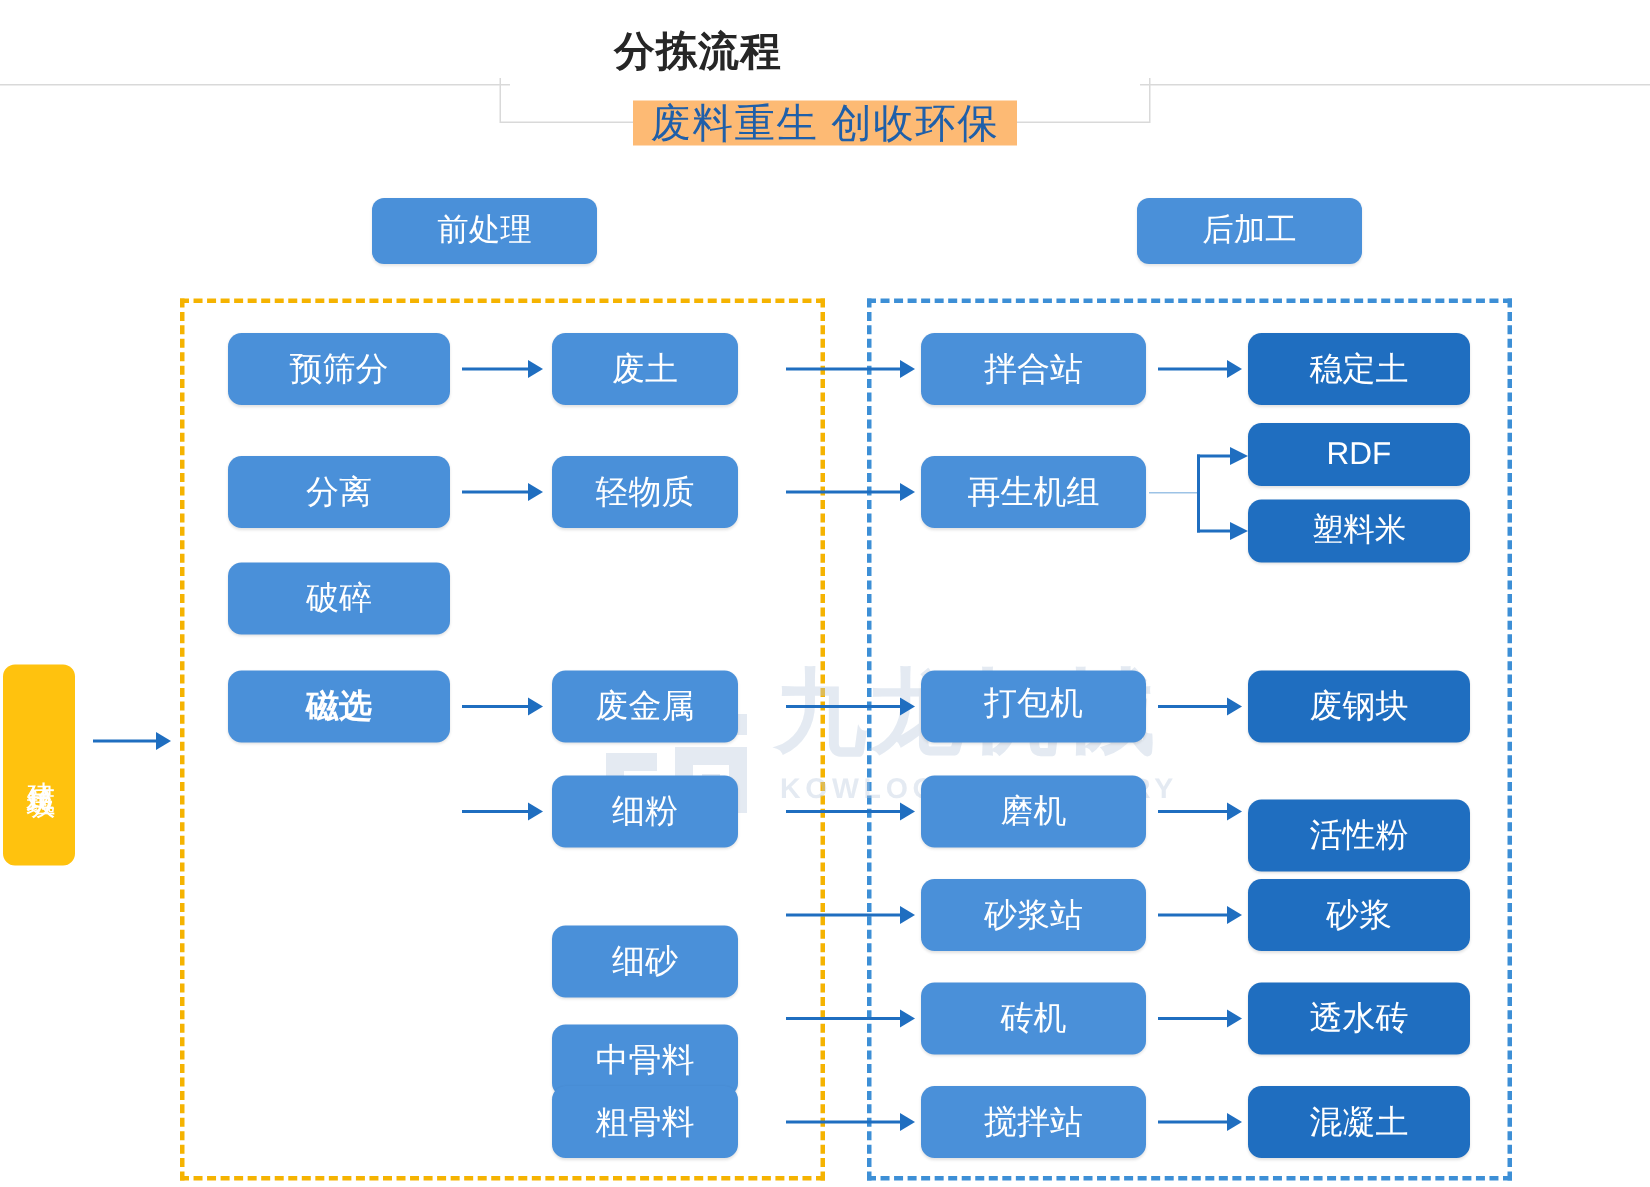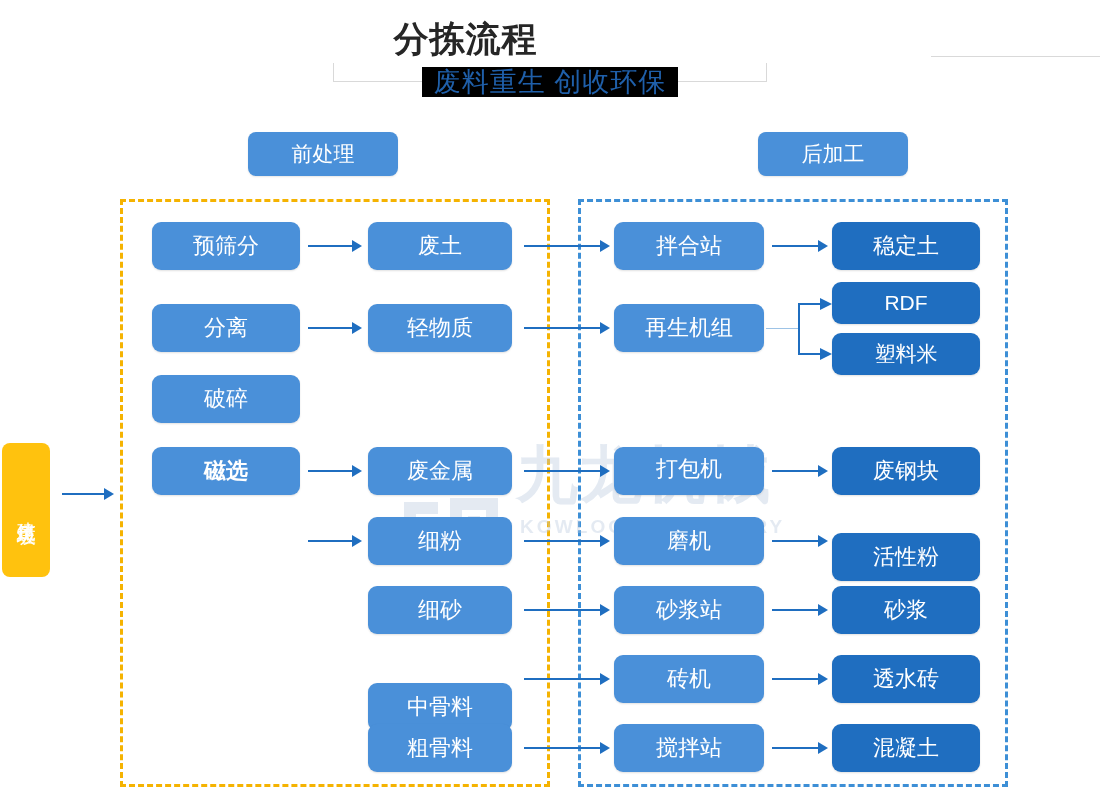--- a/index.html
+++ b/index.html
@@ -13,29 +13,29 @@
   
   .hdr-frame{
     position:absolute;left:333px;top:28px;width:434px;height:54px;
     border:1px solid #d9d9d9;background:transparent;box-sizing:border-box;
   }
   .hdr-rule{position:absolute;height:1px;background:#d9d9d9;top:56px;}
   .hdr-rule.l{left:0px;width:340px;}
   .hdr-rule.r{left:760px;width:340px;}
   .hdr-title{
     position:absolute;left:0;top:16px;width:931px;text-align:center;
-    font-size:35px;font-weight:bold;color:#262626;letter-spacing:1px;
+    font-size:27px;font-weight:bold;color:#262626;letter-spacing:1px;
     background:#fff;
   }
   .hdr-title span{background:#fff;padding:0 14px;}
   .hdr-sub{
     position:absolute;left:0;top:64px;width:1100px;text-align:center;
     font-size:27px;color:#1f5fa9;letter-spacing:1px;
   }
-  .hdr-sub span{background:#000000;padding:0 12px;}
+  .hdr-sub span{background:#fdba74;padding:0 12px;}
 
   
   .stage-chip{
     position:absolute;height:44px;line-height:44px;text-align:center;
     background:#4a90d9;color:#ffffff;font-size:21px;border-radius:8px;
     box-shadow:0 1px 2px rgba(0,0,0,.10);
   }
 
   
   .region{position:absolute;box-sizing:border-box;background:transparent;}
@@ -55,21 +55,21 @@
   .node{
     position:absolute;height:48px;line-height:48px;text-align:center;
     border-radius:9px;font-size:22px;color:#ffffff;
     box-shadow:0 1px 2px rgba(0,0,0,.12);white-space:nowrap;
   }
   .node.mid{background:#4a90d9;}
   .node.dark{background:#1f6ec0;}
   .node.small{height:42px;line-height:42px;font-size:21px;}
 
   .c1{left:152px;width:148px;}
-  .c2{left:368px;width:144px;}
+  .c2{left:368px;width:124px;}
   .c3{left:614px;width:150px;}
   .c4{left:832px;width:148px;}
 
   
   .arrow{position:absolute;height:12px;}
   .arrow .shaft{position:absolute;left:0;top:5px;height:2px;background:#1f6ec0;}
   .arrow .head{
     position:absolute;top:0px;width:0;height:0;
     border-top:6px solid transparent;border-bottom:6px solid transparent;
     border-left:10px solid #1f6ec0;
@@ -139,21 +139,21 @@
 
   <div class="node mid c1" style="top:222px;">预筛分</div>
   <div class="node mid c1" style="top:304px;">分离</div>
   <div class="node mid c1" style="top:375px;">破碎</div>
   <div class="node mid c1" style="top:447px;font-weight:bold;">磁选</div>
 
   <div class="node mid c2" style="top:222px;">废土</div>
   <div class="node mid c2" style="top:304px;">轻物质</div>
   <div class="node mid c2" style="top:447px;">废金属</div>
   <div class="node mid c2" style="top:517px;">细粉</div>
-  <div class="node mid c2" style="top:586px;">细砂</div>
+  <div class="node mid c2" style="top:617px;">细砂</div>
   <div class="node mid c2" style="top:683px;">中骨料</div>
   <div class="node mid c2" style="top:724px;">粗骨料</div>
 
   <div class="node mid c3" style="top:222px;">拌合站</div>
   <div class="node mid c3" style="top:304px;">再生机组</div>
   <div class="node mid c3" style="top:447px;font-family:Liberation Mono, monospace;">打包机</div>
   <div class="node mid c3" style="top:517px;">磨机</div>
   <div class="node mid c3" style="top:586px;">砂浆站</div>
   <div class="node mid c3" style="top:655px;">砖机</div>
   <div class="node mid c3" style="top:724px;">搅拌站</div>

